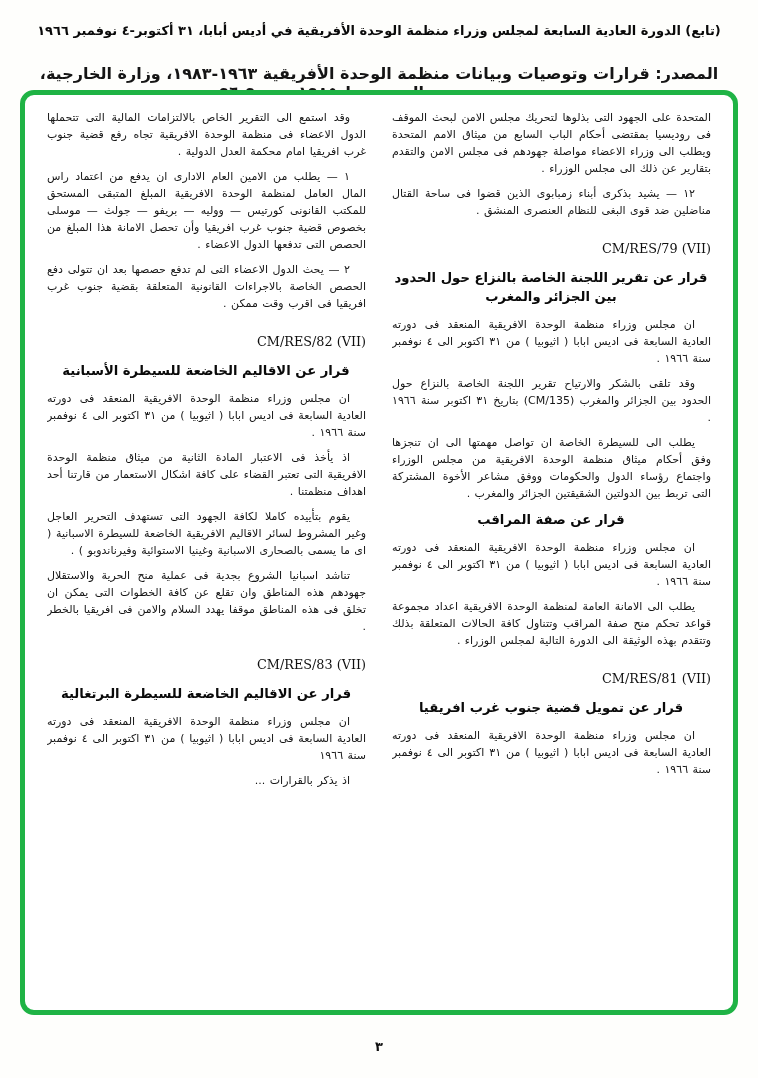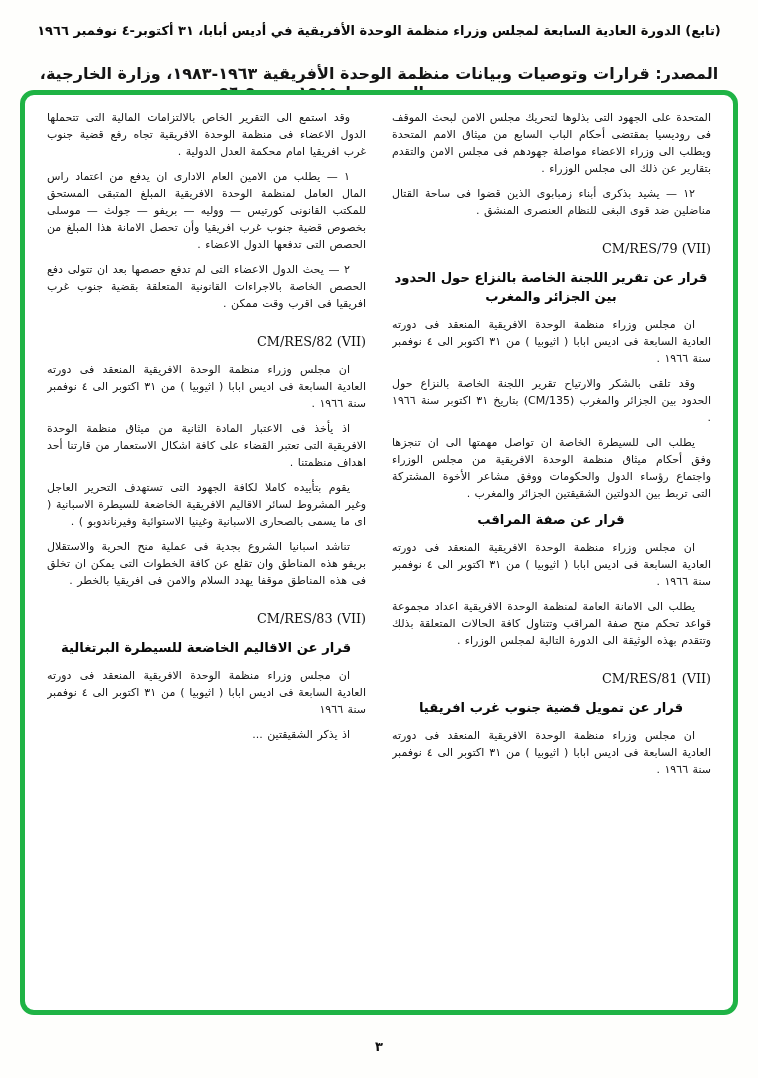--- a/index.html
+++ b/index.html
@@ -97,26 +97,27 @@
       <div class="res-code">CM/RES/81  (VII)</div>
       <div class="res-heading">قرار عن تمويل قضية جنوب غرب افريقيا</div>
       <p class="para">ان مجلس وزراء منظمة الوحدة الافريقية المنعقد فى دورته العادية السابعة فى اديس ابابا ( اثيوبيا ) من ٣١ اكتوبر الى ٤ نوفمبر سنة ١٩٦٦ .</p>
     </div>
 
     <div class="col">
       <p class="para">وقد استمع الى التقرير الخاص بالالتزامات المالية التى تتحملها الدول الاعضاء فى منظمة الوحدة الافريقية تجاه رفع قضية جنوب غرب افريقيا امام محكمة العدل الدولية .</p>
       <p class="para">١ — يطلب من الامين العام الادارى ان يدفع من اعتماد راس المال العامل لمنظمة الوحدة الافريقية المبلغ المتبقى المستحق للمكتب القانونى كورتيس — ووليه — بريفو — جولث — موسلى بخصوص قضية جنوب غرب افريقيا وأن تحصل الامانة هذا المبلغ من الحصص التى تدفعها الدول الاعضاء .</p>
       <p class="para">٢ — يحث الدول الاعضاء التى لم تدفع حصصها بعد ان تتولى دفع الحصص الخاصة بالاجراءات القانونية المتعلقة بقضية جنوب غرب افريقيا فى اقرب وقت ممكن .</p>
       <div class="res-code">CM/RES/82  (VII)</div>
+      <div class="res-heading">قرار عن الاقاليم الخاضعة للسيطرة الأسبانية</div>
       <p class="para">ان مجلس وزراء منظمة الوحدة الافريقية المنعقد فى دورته العادية السابعة فى اديس ابابا ( اثيوبيا ) من ٣١ اكتوبر الى ٤ نوفمبر سنة ١٩٦٦ .</p>
       <p class="para">اذ يأخذ فى الاعتبار المادة الثانية من ميثاق منظمة الوحدة الافريقية التى تعتبر القضاء على كافة اشكال الاستعمار من قارتنا أحد اهداف منظمتنا .</p>
       <p class="para">يقوم بتأييده كاملا لكافة الجهود التى تستهدف التحرير العاجل وغير المشروط لسائر الاقاليم الافريقية الخاضعة للسيطرة الاسبانية ( اى ما يسمى بالصحارى الاسبانية وغينيا الاستوائية وفيرناندوبو ) .</p>
-      <p class="para">تناشد اسبانيا الشروع بجدية فى عملية منح الحرية والاستقلال بريفو هذه المناطق وان تقلع عن كافة الخطوات التى يمكن ان تخلق فى هذه المناطق موقفا يهدد السلام والامن فى افريقيا بالخطر .</p>
+      <p class="para">تناشد اسبانيا الشروع بجدية فى عملية منح الحرية والاستقلال جهودهم هذه المناطق وان تقلع عن كافة الخطوات التى يمكن ان تخلق فى هذه المناطق موقفا يهدد السلام والامن فى افريقيا بالخطر .</p>
       <div class="res-code">CM/RES/83  (VII)</div>
       <div class="res-heading">قرار عن الاقاليم الخاضعة للسيطرة البرتغالية</div>
       <p class="para">ان مجلس وزراء منظمة الوحدة الافريقية المنعقد فى دورته العادية السابعة فى اديس ابابا ( اثيوبيا ) من ٣١ اكتوبر الى ٤ نوفمبر سنة ١٩٦٦</p>
-      <p class="para">اذ يذكر الشقيقتين ...</p>
+      <p class="para">اذ يذكر بالقرارات ...</p>
     </div>
 
   </div>
 </div>
 
 <div class="page-number">٣</div>
 
 </body></html>

